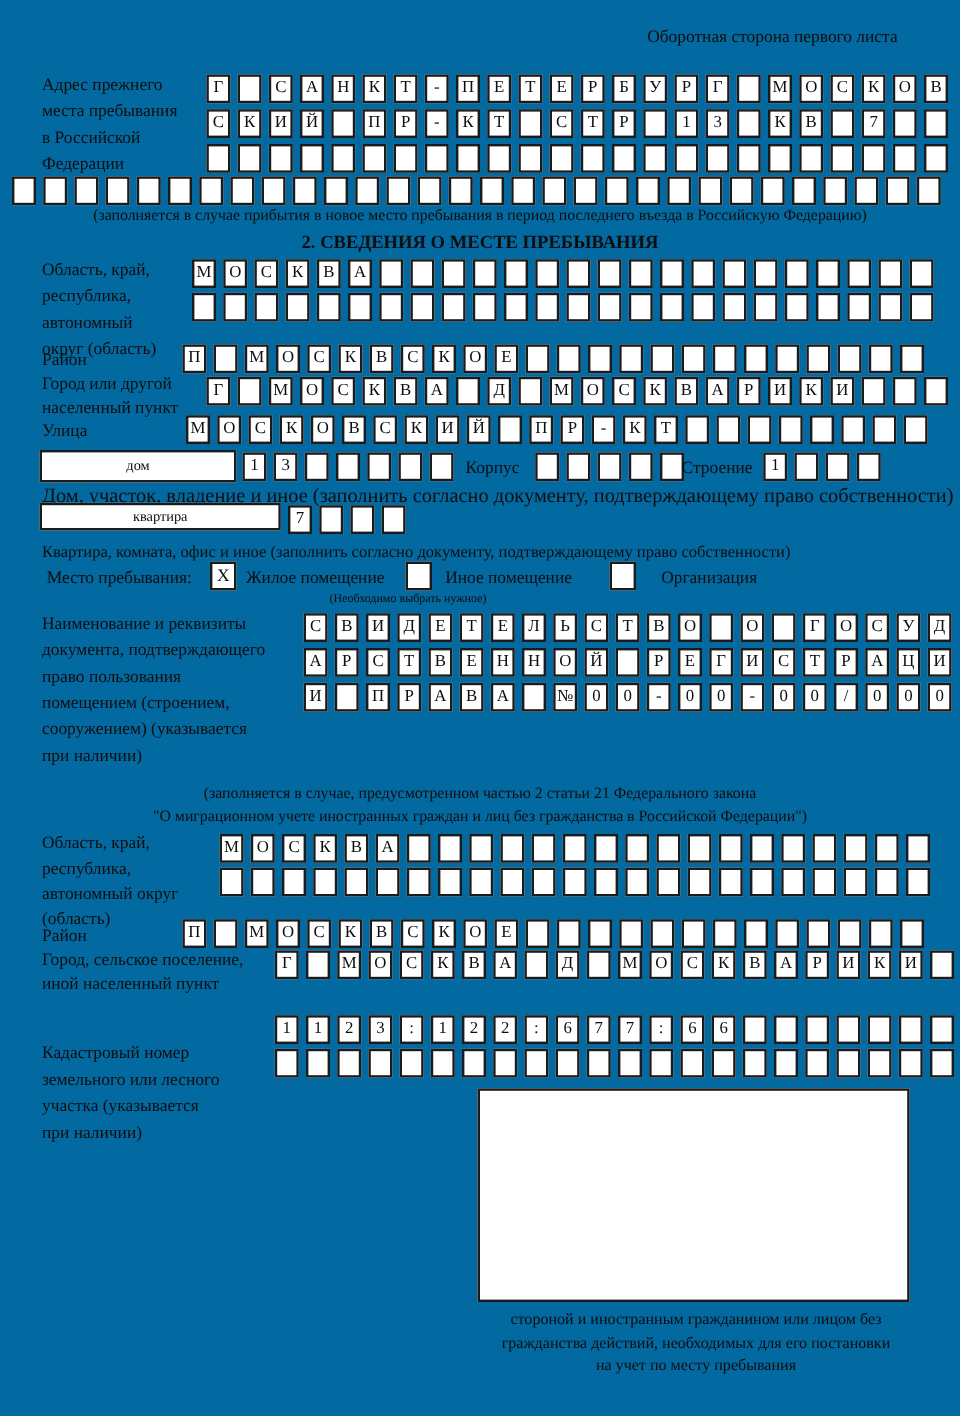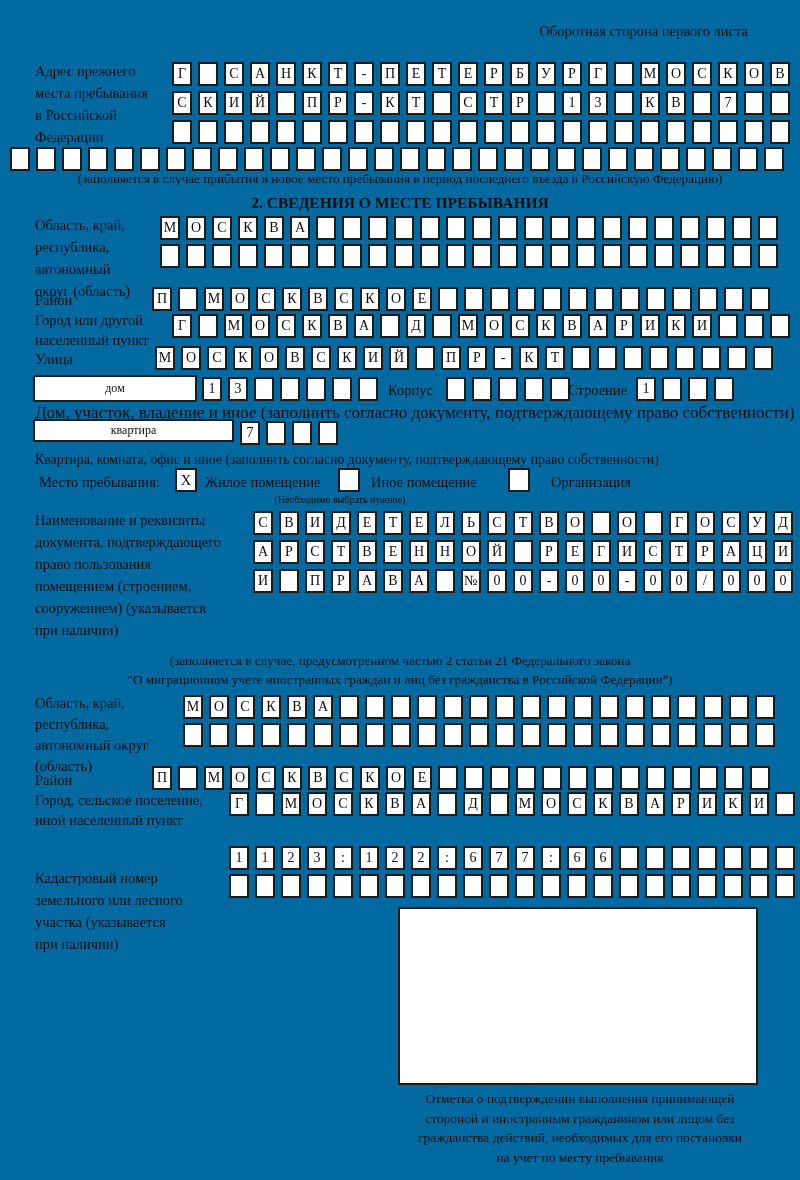--- a/index.html
+++ b/index.html
@@ -595,19 +595,18 @@
       <span class="cell"></span>
       <span class="cell"></span>
       <span class="cell"></span>
       <span class="cell"></span>
       <span class="cell"></span>
       <span class="cell"></span>
     </div>
 
   <div class="stampbox" style="left:398px; top:907px; width:360px; height:178px;"></div>
   <div class="caption" style="left:390px; top:1089px; width:380px;">
-    <div>Отметка о подтверждении выполнения принимающей</div>
     <div>стороной и иностранным гражданином или лицом без</div>
     <div>гражданства действий, необходимых для его постановки</div>
     <div>на учет по месту пребывания</div>
   </div>
 
 </div>
 
 </body></html>

